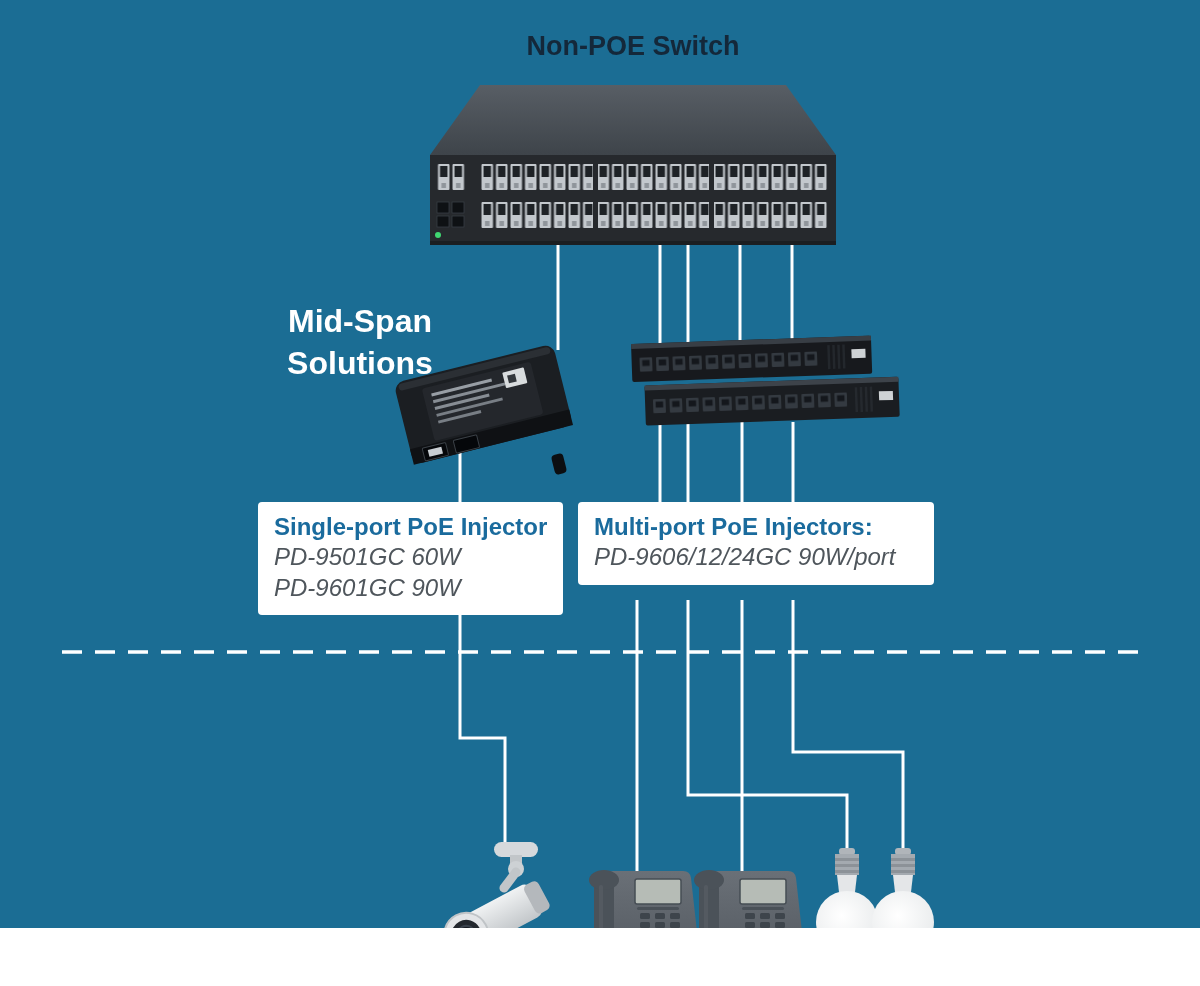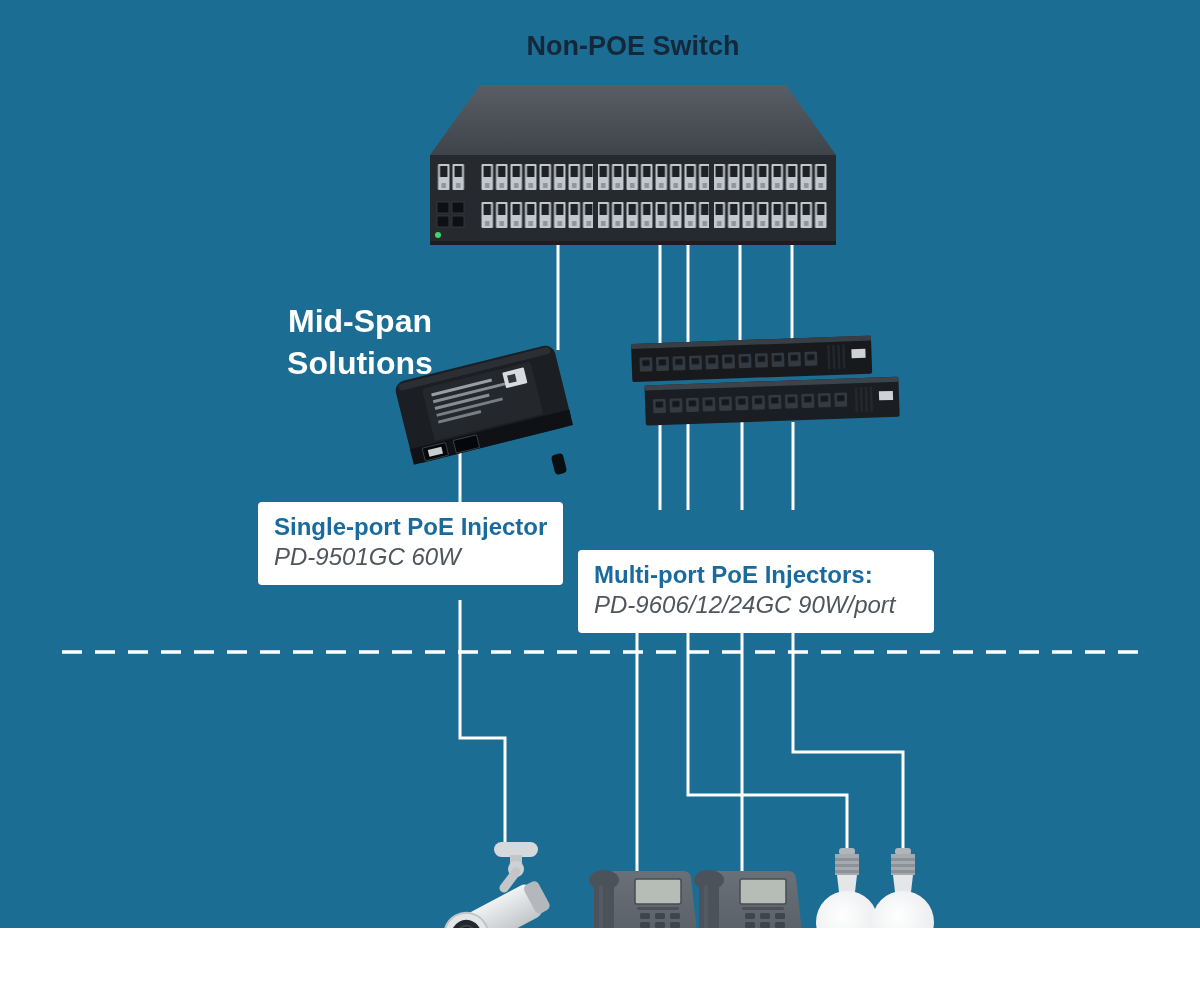--- a/index.html
+++ b/index.html
@@ -34,21 +34,21 @@
     background:var(--box-background,#ffffff);
     border-radius:4px;
     padding:10px 16px 12px 16px;
     font-size:24px;line-height:1.27;
     z-index:4;
     box-sizing:border-box;
   }
   .info-box .heading{font-weight:bold;color:var(--heading-text,#1a6b9d);}
   .info-box .model{color:var(--model-text,#4f565c);font-style:italic;}
   .box-single{left:258px;top:502px;min-width:302px;}
-  .box-multi{left:578px;top:502px;min-width:356px;margin-top:48px;}
+  .box-multi{left:578px;top:502px;min-width:356px;}
 </style>
 </head>
 <body>
 
 <div class="canvas">
 
   <svg class="abs lines-svg" width="1200" height="986" viewBox="0 0 1200 986">
     <path class="conn" d="M 558 243 V 350"></path>
     <path class="conn" d="M 460 448 V 510"></path>
     <path class="conn" d="M 660 243 V 355"></path>
@@ -158,20 +158,21 @@
             </g>
           <rect x="234" y="14" width="14" height="9" fill="#ced2d5"></rect>
         </g>
       </g>
     </svg>
   </div>
 
   <div class="abs info-box box-single">
     <div class="heading">Single-port PoE Injector</div>
     <div class="model">PD-9501GC 60W</div>
+    <div class="model">PD-9601GC 90W</div>
   </div>
   <div class="abs info-box box-multi">
     <div class="heading">Multi-port PoE Injectors:</div>
     <div class="model">PD-9606/12/24GC 90W/port</div>
   </div>
 
   <div class="abs device" style="left:428px;top:836px;">
     <svg width="150" height="128" viewBox="0 0 150 128">
       <defs>
         <linearGradient id="cambody" x1="0" y1="0" x2="0" y2="1">

